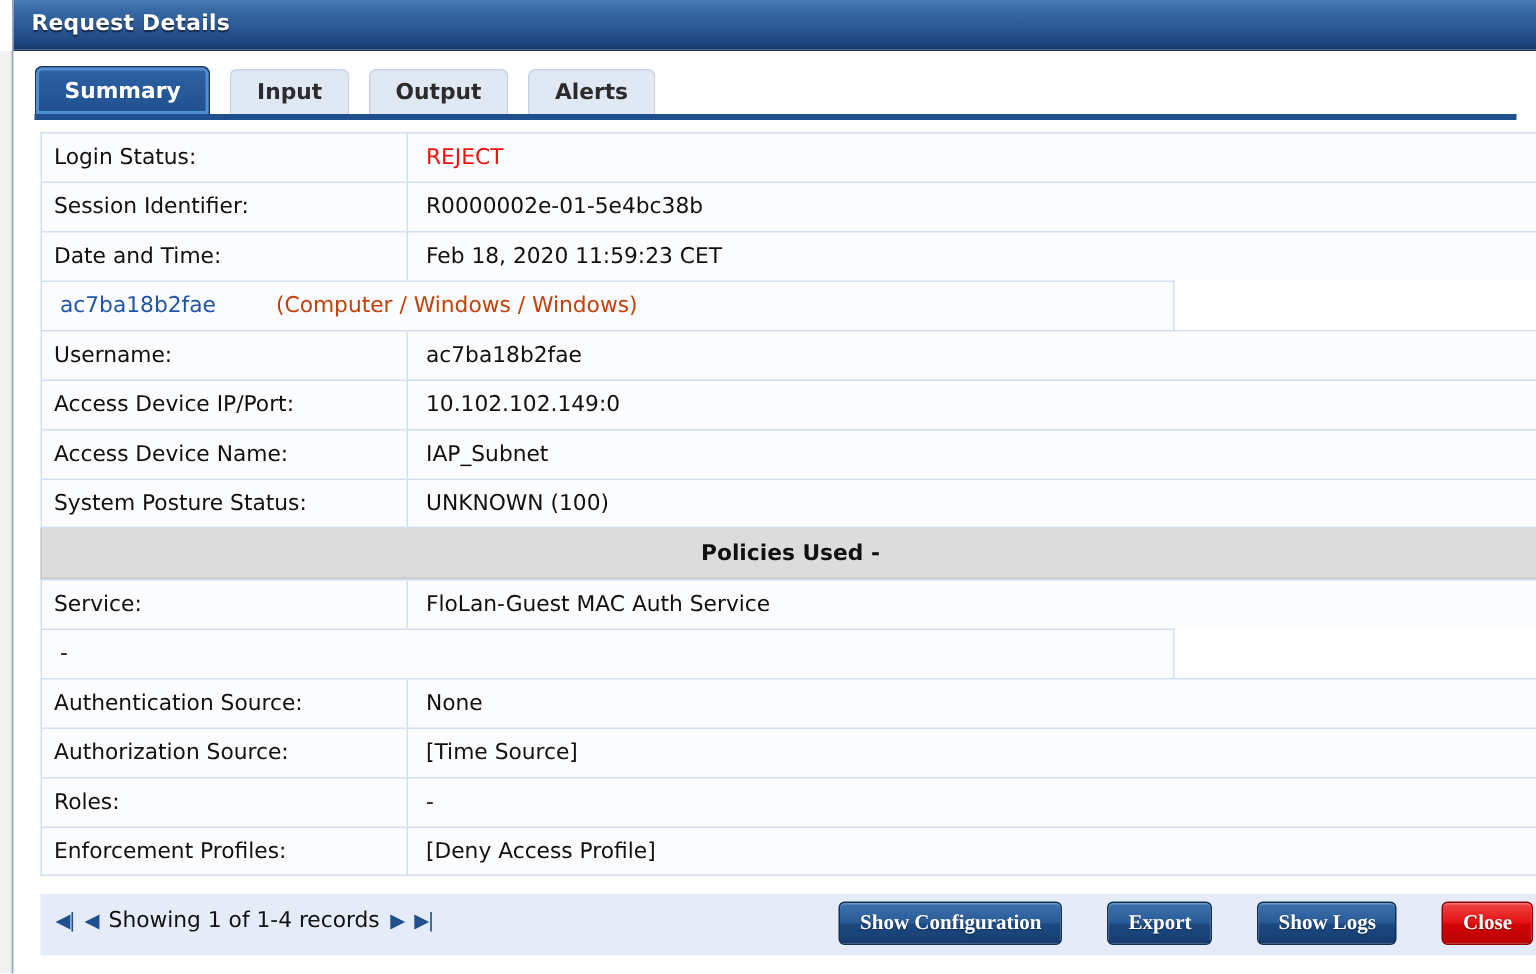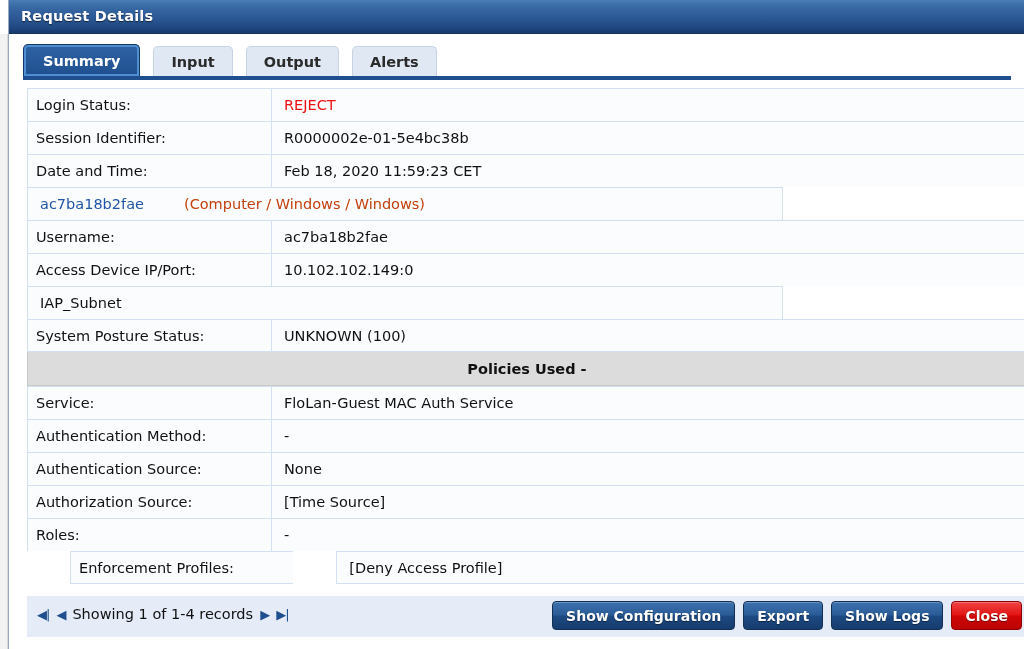--- a/index.html
+++ b/index.html
@@ -144,21 +144,20 @@
     padding-left: 8px;
     border-right: none;
   }
   .cell-value {
     width: 756px;
     padding-left: 12px;
   }
   .row:last-of-type .cell-label,
   .row:last-of-type .cell-value {
     border-bottom: 1px solid #d3e0f2;
-    margin-left: 43px;
   }
   .reject {
     color: #ee1111;
   }
   .link {
     color: #2155a8;
     cursor: pointer;
   }
   .host-extra {
     margin-left: 40px;
@@ -208,21 +207,22 @@
     letter-spacing: -1px;
   }
   .pager-text { white-space: nowrap; }
 
   .footer-buttons {
     position: absolute;
     right: 5px;
     top: 5px;
     display: flex;
     align-items: center;
-    gap: 8px;
+    gap: 30px;
+    font-family: Liberation Serif, serif;
   }
   .btn {
     height: 29px;
     padding: 0 13px;
     display: flex;
     align-items: center;
     justify-content: center;
     font-size: 14px;
     font-weight: bold;
     color: #ffffff;
@@ -294,39 +294,39 @@
           <span>ac7ba18b2fae</span>
         </div>
       </div>
       <div class="row">
         <div class="cell-label">Access Device IP/Port:</div>
         <div class="cell-value">
           <span>10.102.102.149:0</span>
         </div>
       </div>
       <div class="row">
+        <div class="cell-label">Access Device Name:</div>
         <div class="cell-value">
           <span>IAP_Subnet</span>
         </div>
       </div>
       <div class="row">
         <div class="cell-label" style="border-bottom: 1px solid rgb(211, 224, 242);">System Posture Status:</div>
         <div class="cell-value" style="border-bottom: 1px solid rgb(211, 224, 242);">
           <span>UNKNOWN (100)</span>
         </div>
       </div>
       <div class="section-header">Policies Used -</div>
       <div class="row">
         <div class="cell-label">Service:</div>
         <div class="cell-value">
           <span>FloLan-Guest MAC Auth Service</span>
         </div>
       </div>
       <div class="row">
-        <div class="cell-label">Authentication Method:</div>
         <div class="cell-value">
           <span>-</span>
         </div>
       </div>
       <div class="row">
         <div class="cell-label">Authentication Source:</div>
         <div class="cell-value">
           <span>None</span>
         </div>
       </div>

